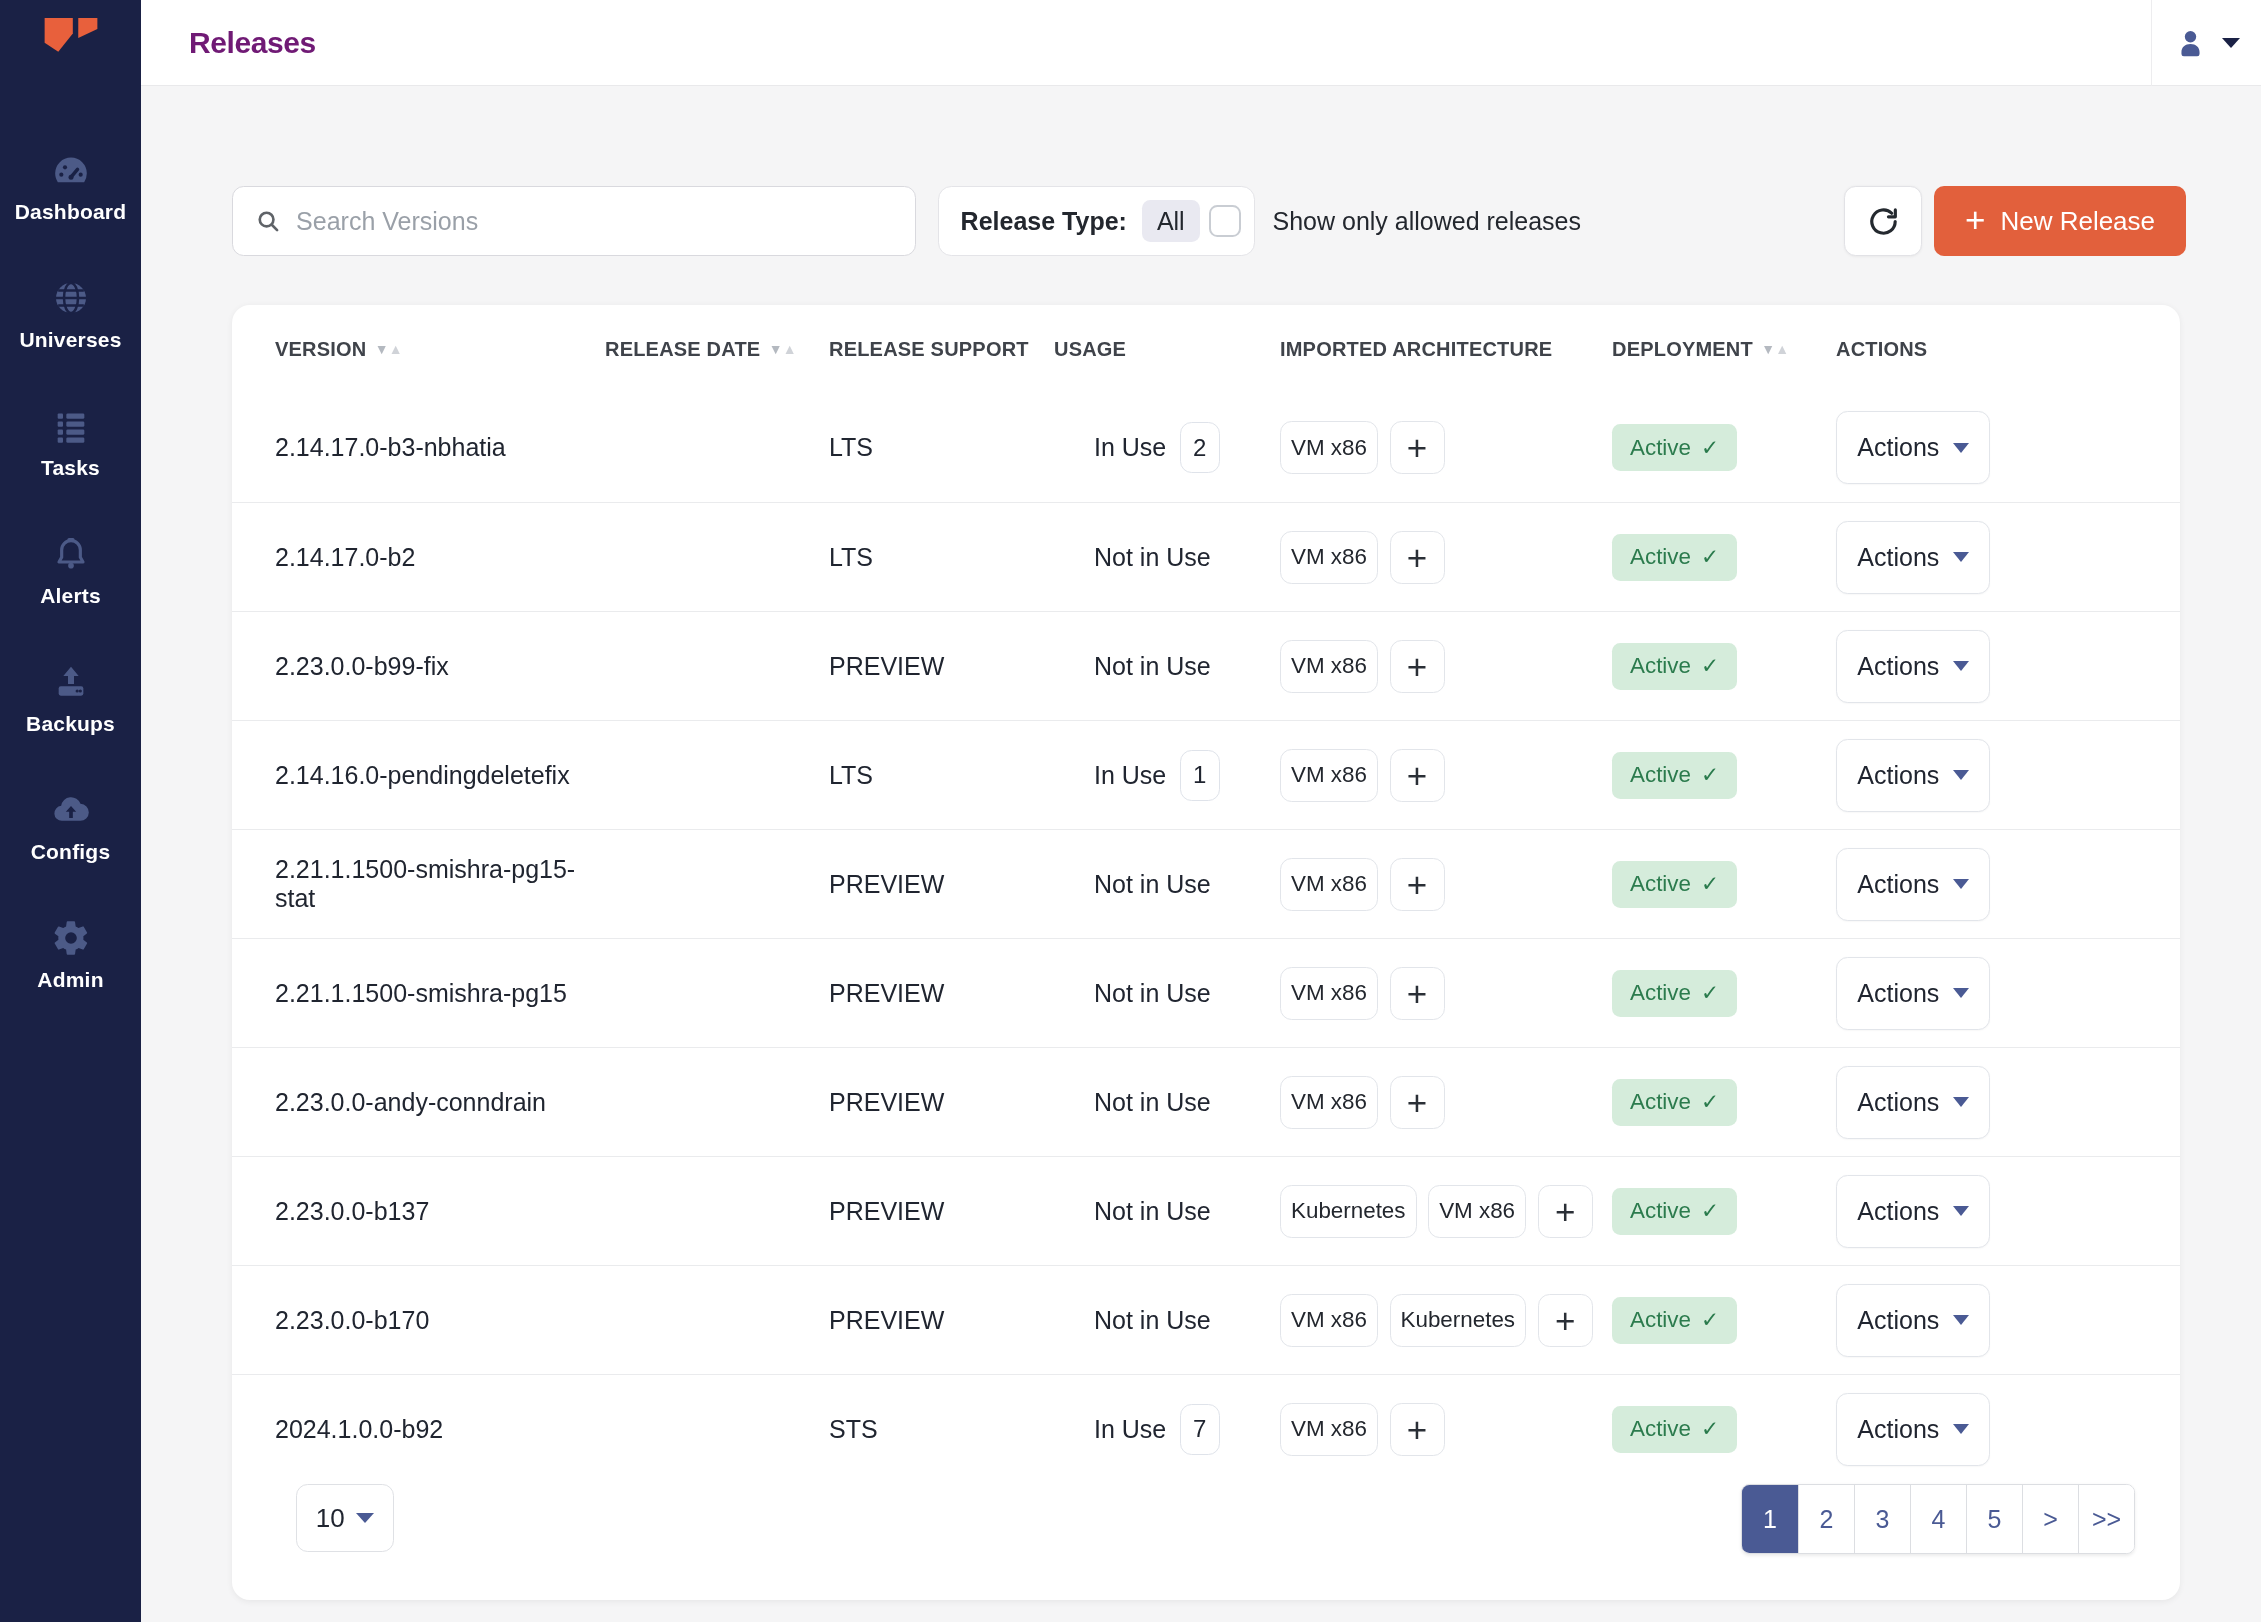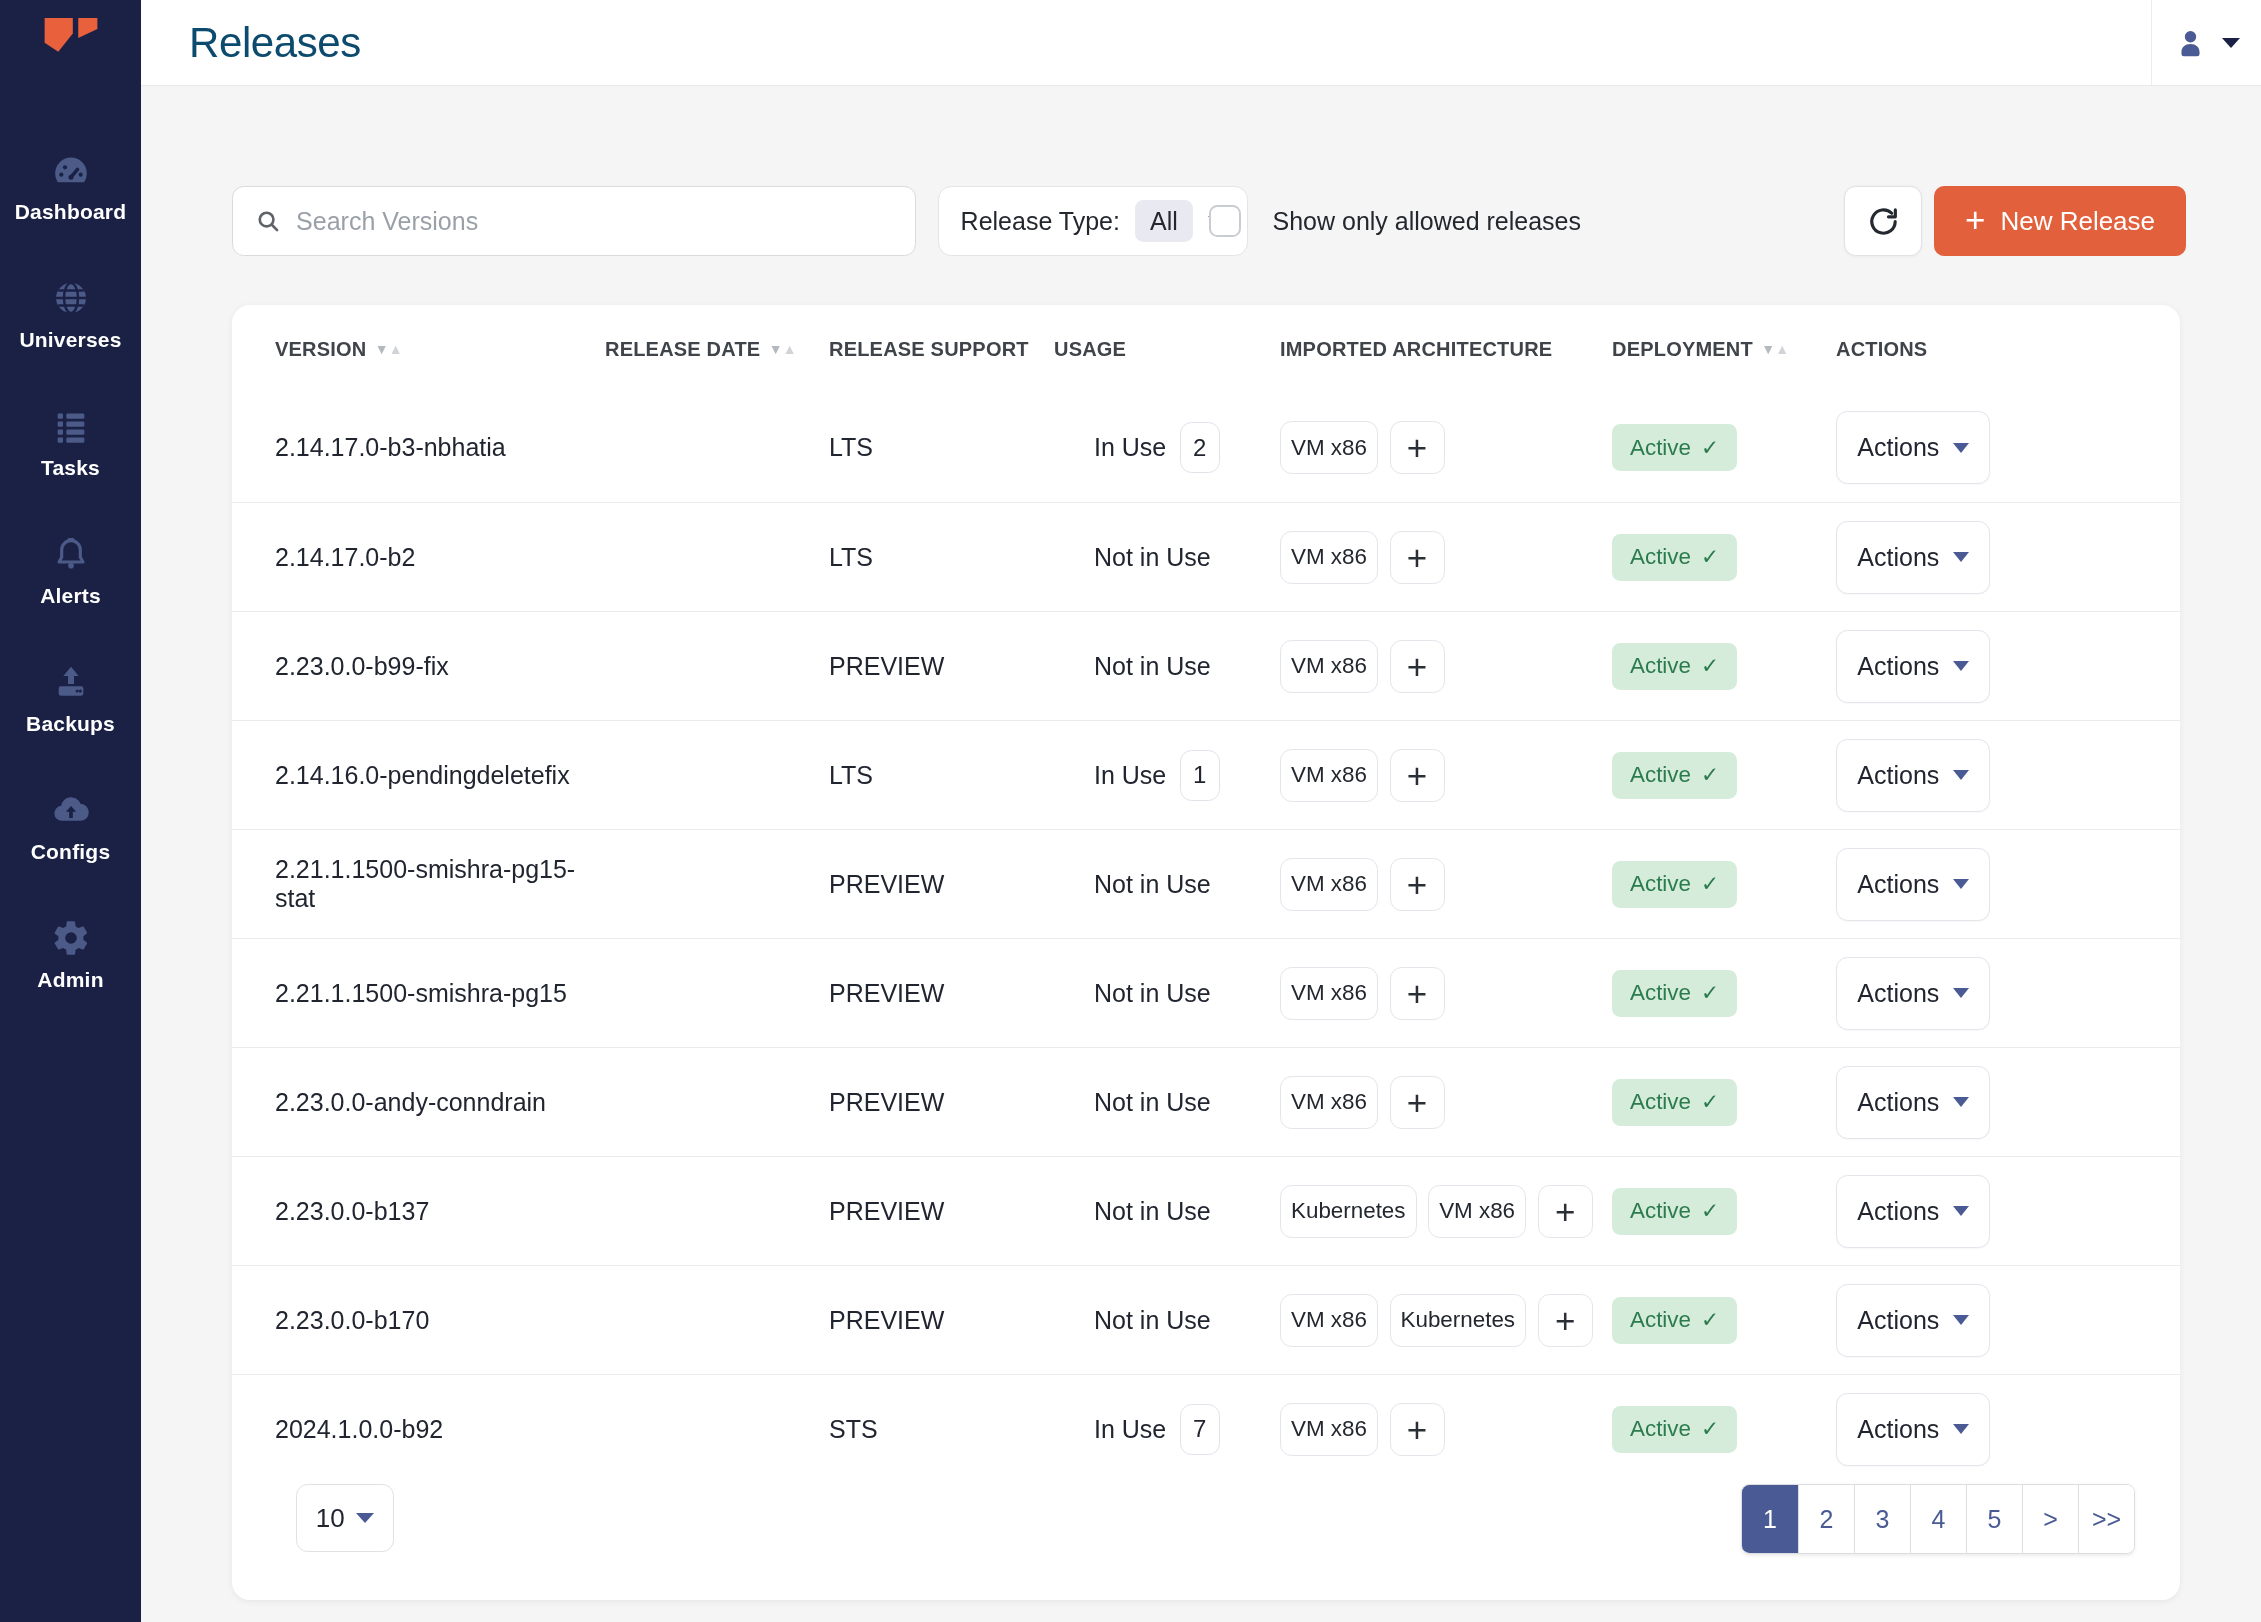--- a/index.html
+++ b/index.html
@@ -10,34 +10,34 @@
   }
   
   .sidebar { position:absolute; left:0; top:0; bottom:0; width:141px; background:#1a2145; }
   .logo { position:absolute; top:15px; left:50%; transform:translateX(-50%); width:60px; height:48px; cursor:pointer; }
   .nav { position:absolute; top:123px; left:0; right:0; }
   .nav-item { height:128px; display:flex; flex-direction:column; align-items:center; justify-content:center; gap:10px; cursor:pointer; }
   .nav-item svg { width:40px; height:40px; }
   .nav-label { color:#ffffff; font-size:21px; font-weight:bold; letter-spacing:0.2px; }
   
   .topbar { position:absolute; left:141px; top:0; right:0; height:86px; background:#fff; border-bottom:0.8px solid #e9e9eb; }
-  .page-title { position:absolute; left:48px; top:50%; transform:translateY(-50%); font-size:42px; font-weight:normal; color:#0c4a6e; letter-spacing:-0.4px; }
+  .page-title { position:absolute; left:48px; top:50%; transform:translateY(-50%); font-size:30px; font-weight:bold; color:#701a75; letter-spacing:-0.4px; }
   .user-box { position:absolute; right:0; top:0; height:86px; width:110px; border-left:0.8px solid #ededef; display:flex; align-items:center; justify-content:center; gap:13.3px; cursor:pointer; }
   .user-box svg { width:35px; height:35px; }
   .caret { width:0; height:0; border-left:9px solid transparent; border-right:9px solid transparent; border-top:10.8px solid #4a5a94; }
   .caret.dark { border-top-color:#1a2145; }
   
   .content { position:absolute; left:141px; top:86px; right:0; bottom:0; background:#f5f5f6; }
   
   .search-box { position:absolute; left:91px; top:100px; width:684px; height:70px; background:#fff; border:1.7px solid #d9d9de; border-radius:11.6px; display:flex; align-items:center; padding:0 21.6px; }
   .search-box svg { width:26.5px; height:26.5px; flex:0 0 auto; }
   .search-box input { border:0; outline:0; flex:1; margin-left:15px; font-size:25px; color:#202530; font-family:inherit; background:transparent; }
   .search-box input::placeholder { color:#9aa0a8; }
   .release-type { position:absolute; left:797px; top:100px; height:70px; background:#fff; border:0.8px solid #e4e4e8; border-radius:13.3px; display:flex; align-items:center; padding:0 21.6px; gap:15px; cursor:pointer; }
-  .release-type .rt-label { font-size:25px; color:#23272e; }
+  .release-type .rt-label { font-size:25px; color:#23272e;font-weight:bold; }
   .release-type .pill { background:#e9e9f1; border-radius:8.3px; padding:6.6px 15px; font-size:25px; color:#23272e; }
   .allowed { position:absolute; left:1068px; top:100px; height:70px; display:flex; align-items:center; gap:32px; cursor:pointer; }
   .checkbox { width:31.5px; height:31.5px; background:#fff; border:2.1px solid #c9cdd3; border-radius:8.3px; }
   .allowed .cb-label { font-size:25px; color:#23272e; }
   .refresh-btn { position:absolute; left:1703px; top:100px; width:78px; height:70px; background:#fff; border:0.8px solid #e2e2e6; border-radius:11.6px; display:flex; align-items:center; justify-content:center; box-shadow:0 0.8px 2.5px rgba(0,0,0,.05); cursor:pointer; }
   .refresh-btn svg { width:33px; height:33px; }
   .new-release { position:absolute; left:1793px; top:100px; width:252px; height:70px; background:#e2603c; border:0; border-radius:10px; display:flex; align-items:center; justify-content:center; gap:15px; color:#fff; font-size:26px; font-family:inherit; cursor:pointer; }
   .new-release .plus { font-size:35px; font-weight:normal; line-height:1; margin-top:-3.3px; }
   
   .card { position:absolute; left:91px; top:219px; width:1948px; height:1295px; background:#fff; border-radius:18px; box-shadow:0 1.7px 6.6px rgba(0,0,0,.06); }

